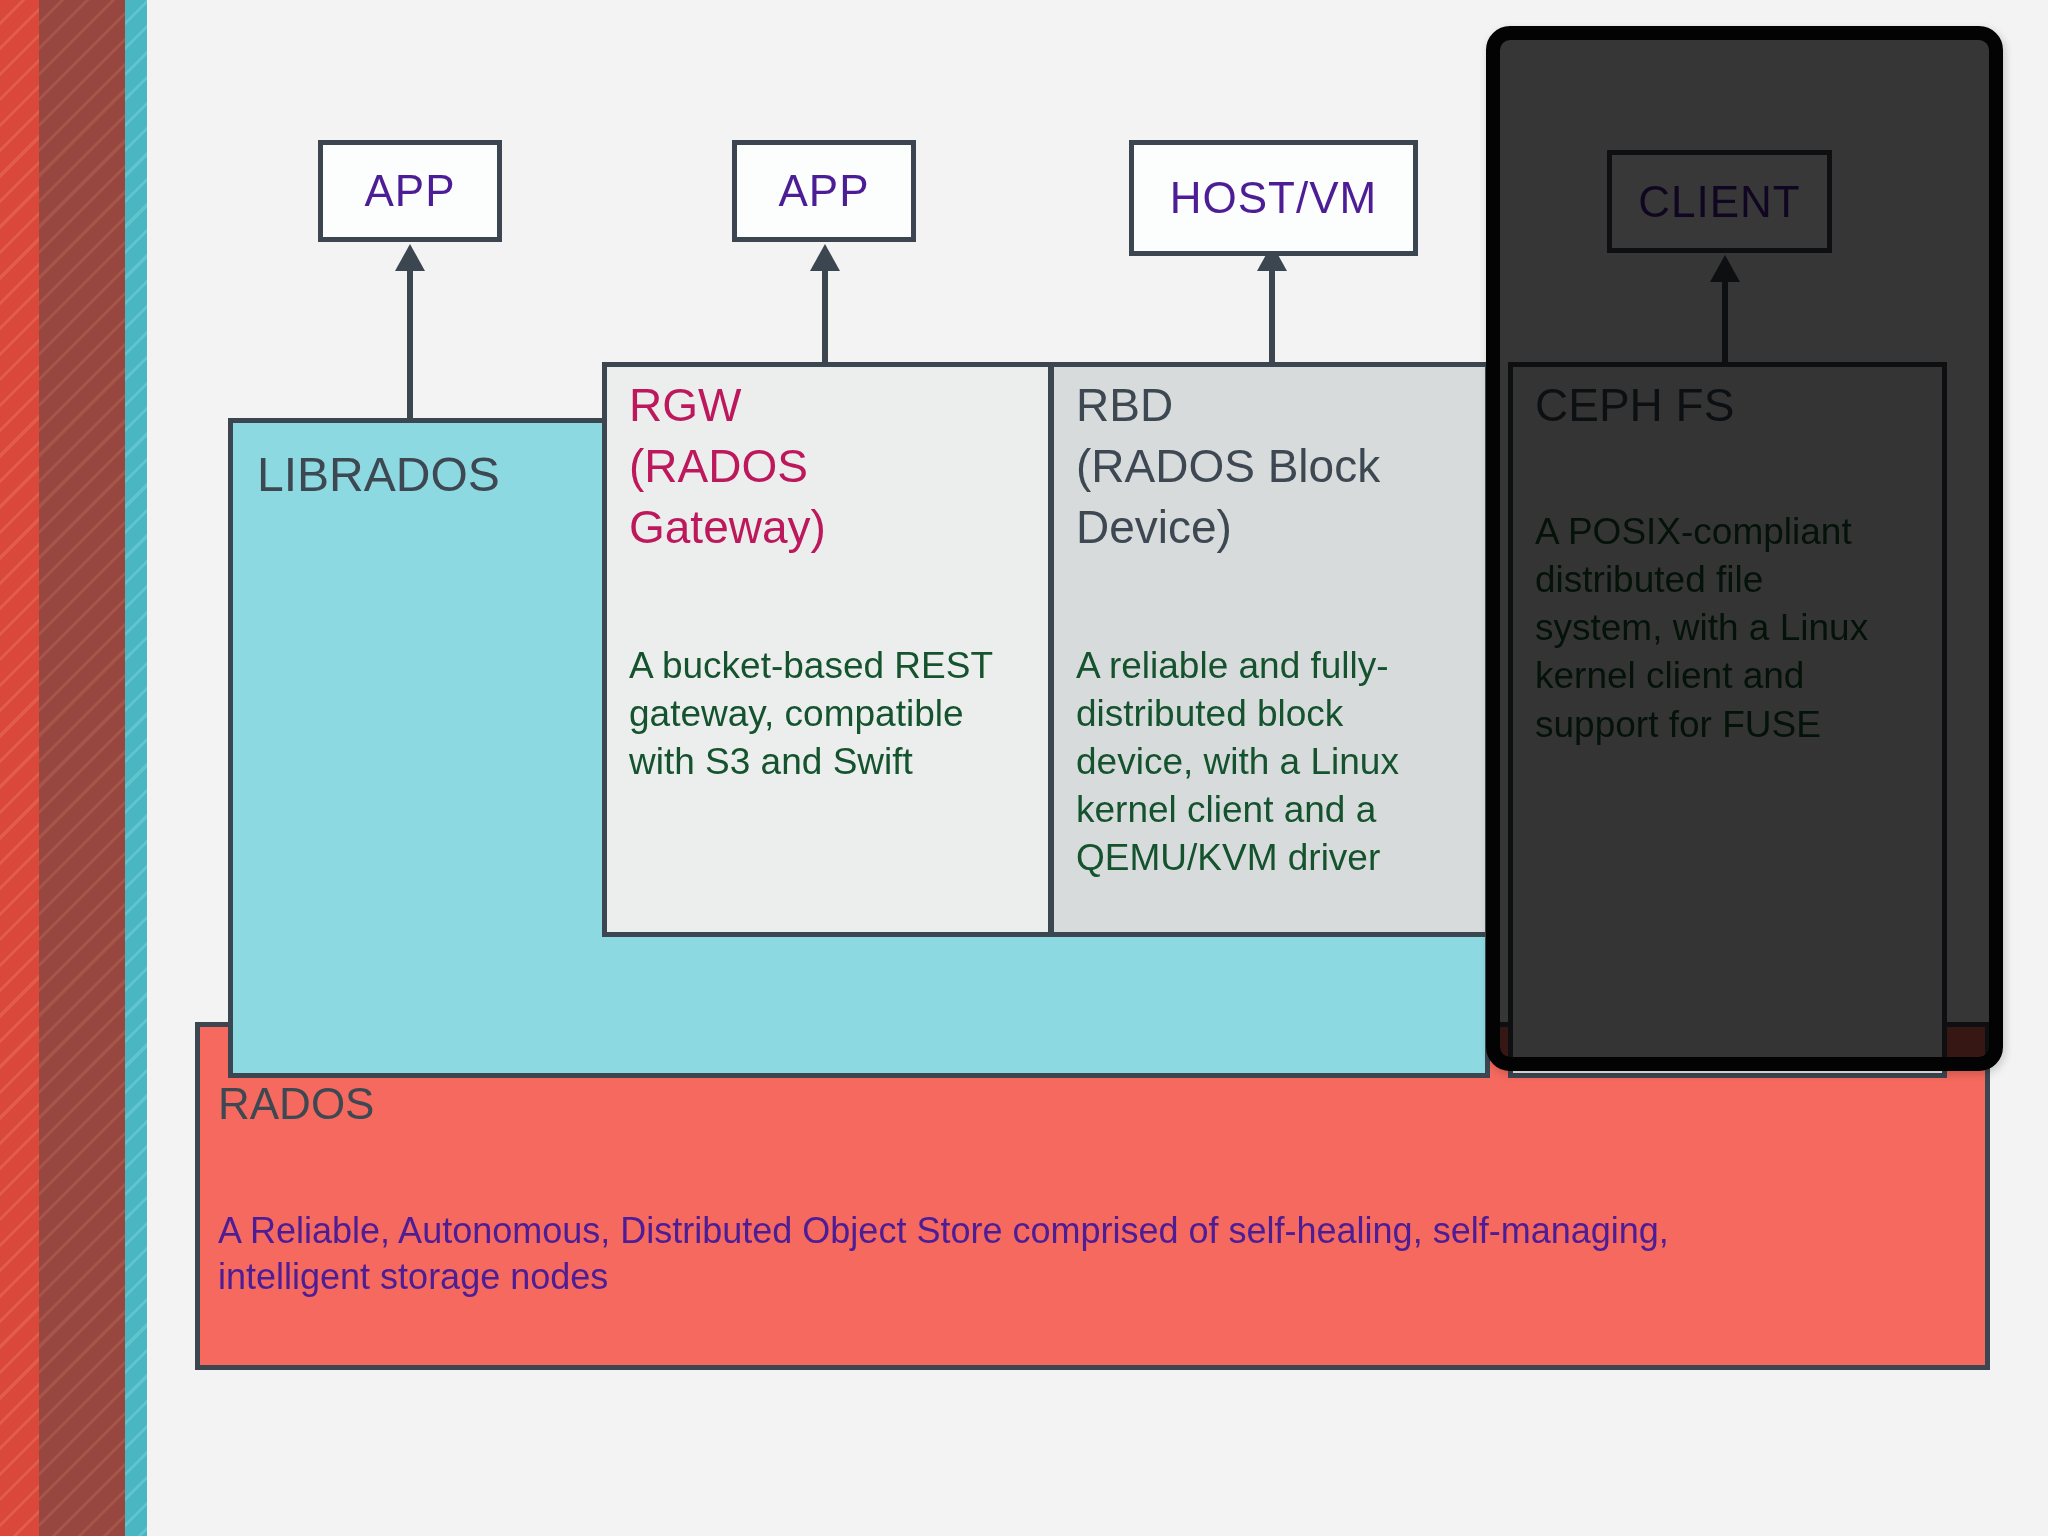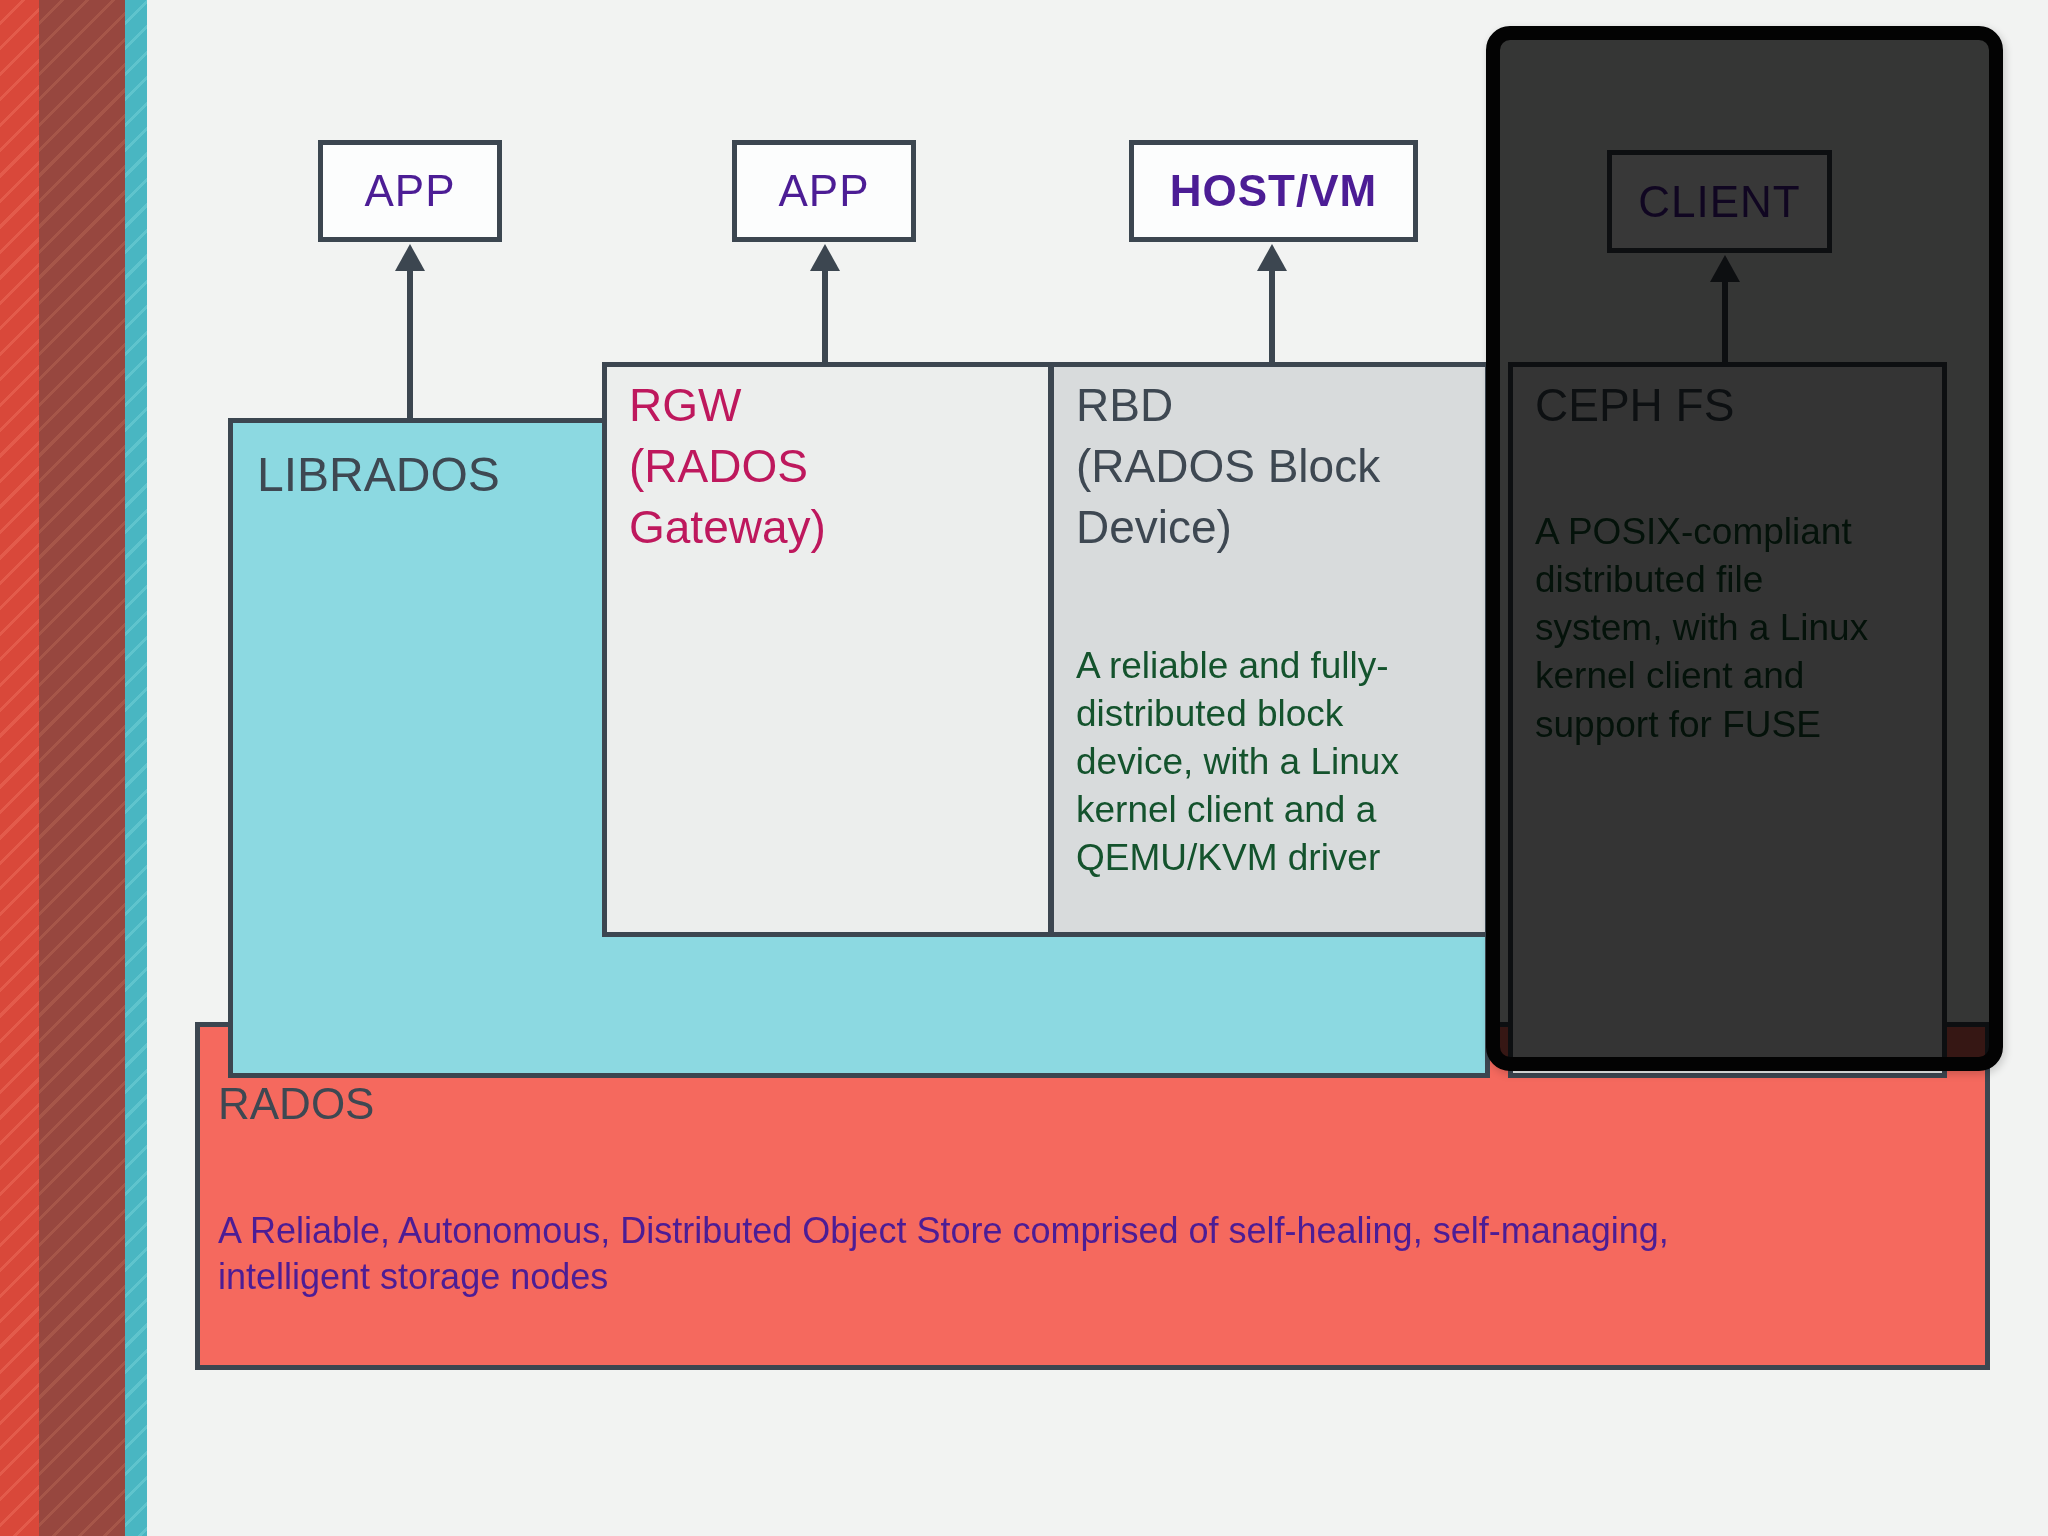--- a/index.html
+++ b/index.html
@@ -77,20 +77,23 @@
   </div>
 
   <div class="box layerbox" id="box-librados">
     <div class="title">LIBRADOS</div>
   </div>
 
   <div class="box layerbox" id="box-rgw">
     <div class="title">RGW
 (RADOS
 Gateway)</div>
+    <div class="body">A bucket-based REST
+gateway, compatible
+with S3 and Swift</div>
   </div>
 
   <div class="box layerbox" id="box-rbd">
     <div class="title">RBD
 (RADOS Block
 Device)</div>
     <div class="body">A reliable and fully-
 distributed block
 device, with a Linux
 kernel client and a
@@ -105,21 +108,21 @@
 kernel client and
 support for FUSE</div>
   </div>
 
   <div class="box topbox" style="left:318px;top:140px;width:184px;height:102px;">
     <span class="lbl">APP</span>
   </div>
   <div class="box topbox" style="left:732px;top:140px;width:184px;height:102px;">
     <span class="lbl">APP</span>
   </div>
-  <div class="box topbox" style="left:1129px;top:140px;width:289px;height:102px;font-weight:bold;">
+  <div class="box topbox" style="left:1129px;top:140px;width:289px;height:116px;">
     <span class="lbl">HOST/VM</span>
   </div>
   <div class="box topbox" style="left:1607px;top:150px;width:225px;height:103px;">
     <span class="lbl">CLIENT</span>
   </div>
 
   <div class="arrow-head" style="left:395px;top:244px;"></div>
   <div class="arrow-line" style="left:407px;top:266px;height:152px;"></div>
 
   <div class="arrow-head" style="left:810px;top:244px;"></div>

